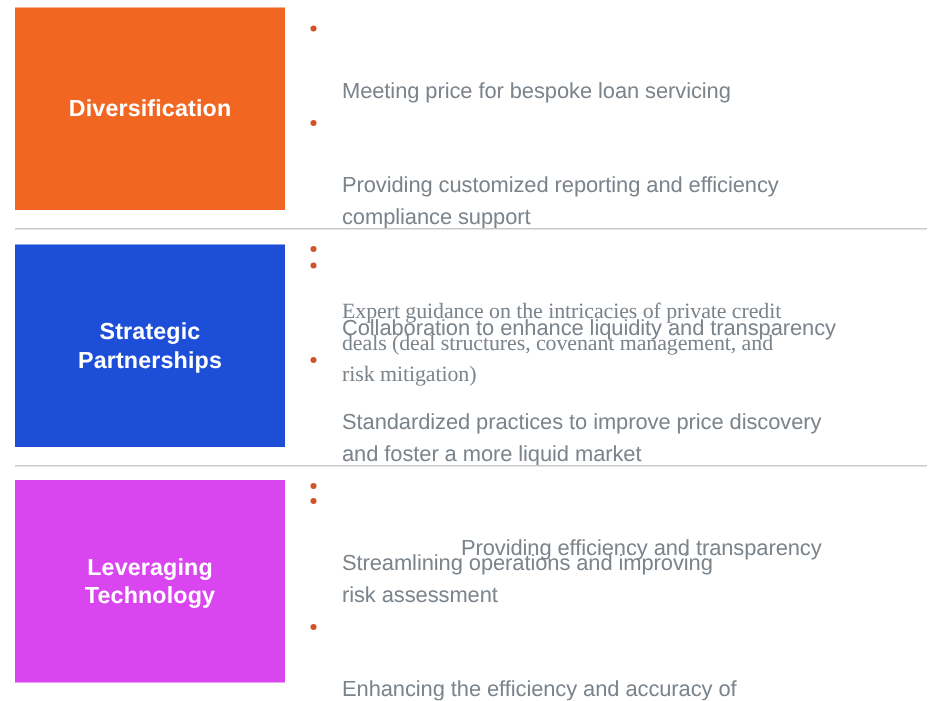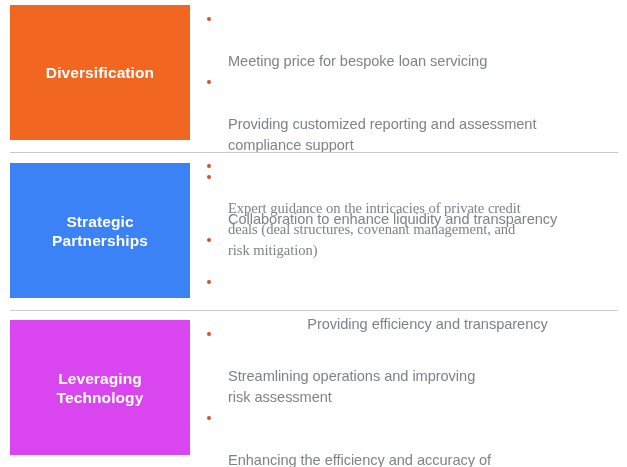--- a/index.html
+++ b/index.html
@@ -96,46 +96,48 @@
     <div class="label-block" style="background: rgb(241, 103, 34);">
       <div class="label-text" style="color: rgb(255, 255, 255);">Diversification</div>
     </div>
     <div class="bullets">
       <div class="bullet-item" style="color: rgb(123, 131, 139);">
         <span class="bullet-dot" style="background: rgb(210, 83, 42);"></span>
         <span>Meeting price for bespoke loan servicing</span>
       </div>
       <div class="bullet-item" style="color: rgb(123, 131, 139);">
         <span class="bullet-dot" style="background: rgb(210, 83, 42);"></span>
-        <span>Providing customized reporting and assessment
+        <span>Providing customized reporting and efficiency
 compliance support</span>
       </div>
       <div class="bullet-item" style="color: rgb(123, 131, 139); font-family: Liberation Serif, serif;">
         <span class="bullet-dot" style="background: rgb(210, 83, 42);"></span>
         <span>Expert guidance on the intricacies of private credit
 deals (deal structures, covenant management, and
 risk mitigation)</span>
       </div>
     </div>
   </div>
 
   <div class="divider divider-1" style="background: rgb(201, 201, 201);"></div>
 
   <div class="row row-2">
-    <div class="label-block" style="background: #3b82f6;">
+    <div class="label-block" style="background: #1d4ed8;">
       <div class="label-text" style="color: rgb(255, 255, 255);">Strategic
 Partnerships</div>
     </div>
     <div class="bullets">
       <div class="bullet-item" style="color: rgb(123, 131, 139);">
         <span class="bullet-dot" style="background: rgb(210, 83, 42);"></span>
         <span>Collaboration to enhance liquidity and transparency</span>
       </div>
       <div class="bullet-item" style="color: rgb(123, 131, 139);">
         <span class="bullet-dot" style="background: rgb(210, 83, 42);"></span>
+        <span>Standardized practices to improve price discovery
+and foster a more liquid market</span>
       </div>
       <div class="bullet-item" style="color: rgb(123, 131, 139); text-align: center;">
         <span class="bullet-dot" style="background: rgb(210, 83, 42);"></span>
         <span>Providing efficiency and transparency</span>
       </div>
     </div>
   </div>
 
   <div class="divider divider-2" style="background: rgb(201, 201, 201);"></div>
 

